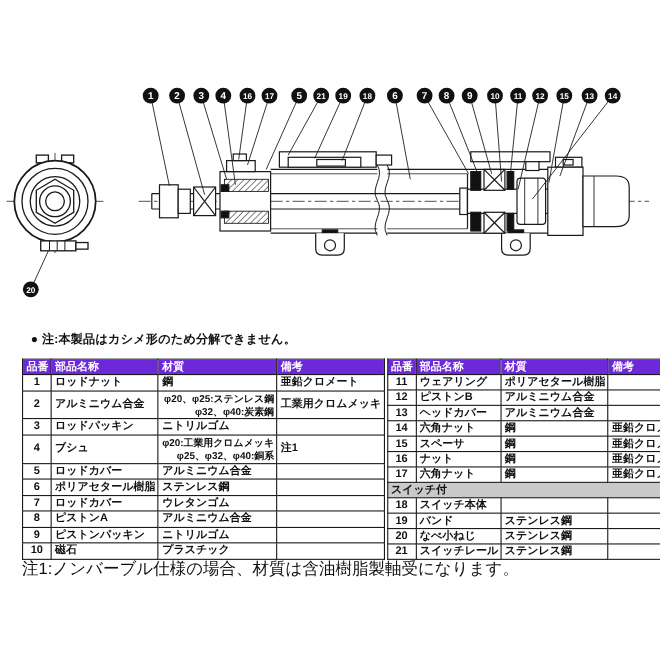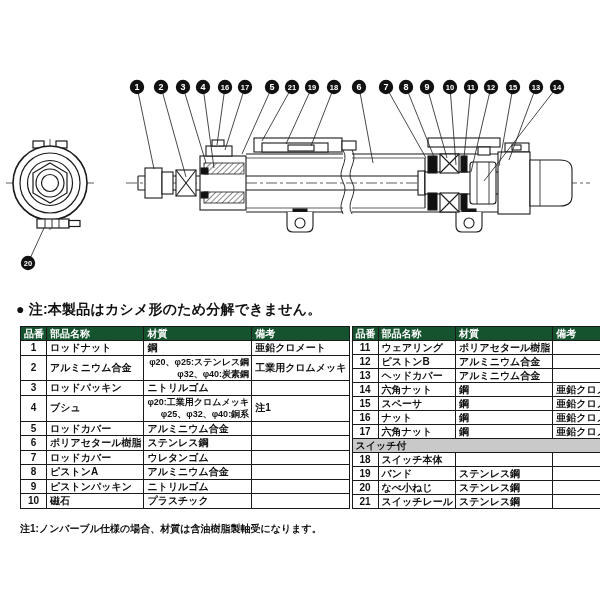--- a/index.html
+++ b/index.html
@@ -1,26 +1,26 @@
 <!DOCTYPE html>
 <html><head>
 <meta charset="utf-8">
 <style>
   html,body{margin:0;padding:0;background:#fff;}
   .page{position:relative;width:600px;height:600px;background:#ffffff;overflow:hidden;
         font-family:"Liberation Sans","DejaVu Sans",sans-serif;color:#111;}
   #diagram-svg{position:absolute;left:0;top:0;}
-  .note-top{position:absolute;left:16px;top:301px;font-size:14px;font-weight:bold;letter-spacing:0.2px;}
-  .note-bottom{position:absolute;left:20px;top:522px;font-size:10px;font-weight:bold;}
+  .note-top{position:absolute;left:28px;top:301px;font-size:11px;font-weight:bold;letter-spacing:0.2px;}
+  .note-bottom{position:absolute;left:20px;top:508px;font-size:15px;font-weight:normal;}
   .tables{position:absolute;left:20px;top:326px;display:flex;}
   table{border-collapse:collapse;table-layout:fixed;margin-right:2px;}
   th,td{border:1px solid #1a1a1a;font-size:10px;font-weight:bold;color:#111;
         padding:0 2px 0 3px;line-height:12px;vertical-align:middle;
         white-space:nowrap;overflow:hidden;}
-  thead th{background:#14532d;color:#fff;text-align:left;height:13px;font-size:10px;}
+  thead th{background:#6d28d9;color:#fff;text-align:left;height:13px;font-size:10px;}
   tbody td{height:13px;background:#fff;}
   td.num{text-align:center;padding:0;}
   tr.section-row td{background:#c9c9c9;text-align:left;}
   td.mat2{font-size:9px;line-height:12px;text-align:right;}
 </style>
 </head>
 <body>
 
 <div class="page">
 

